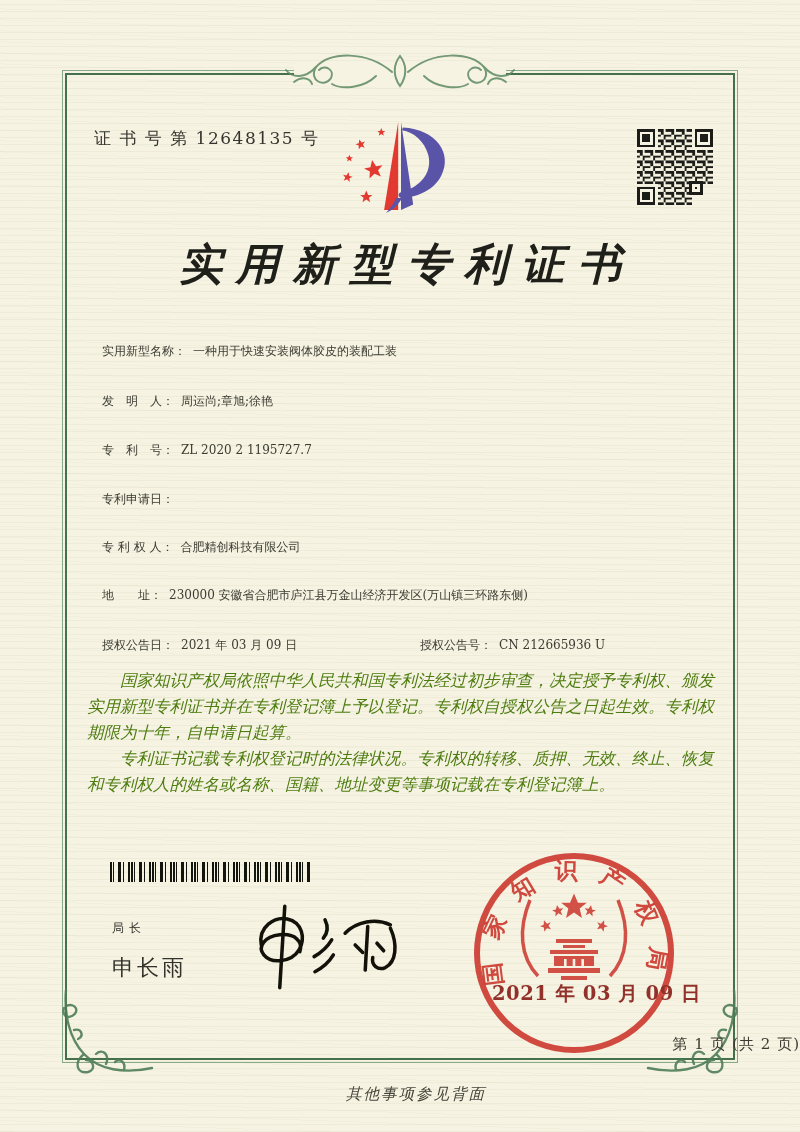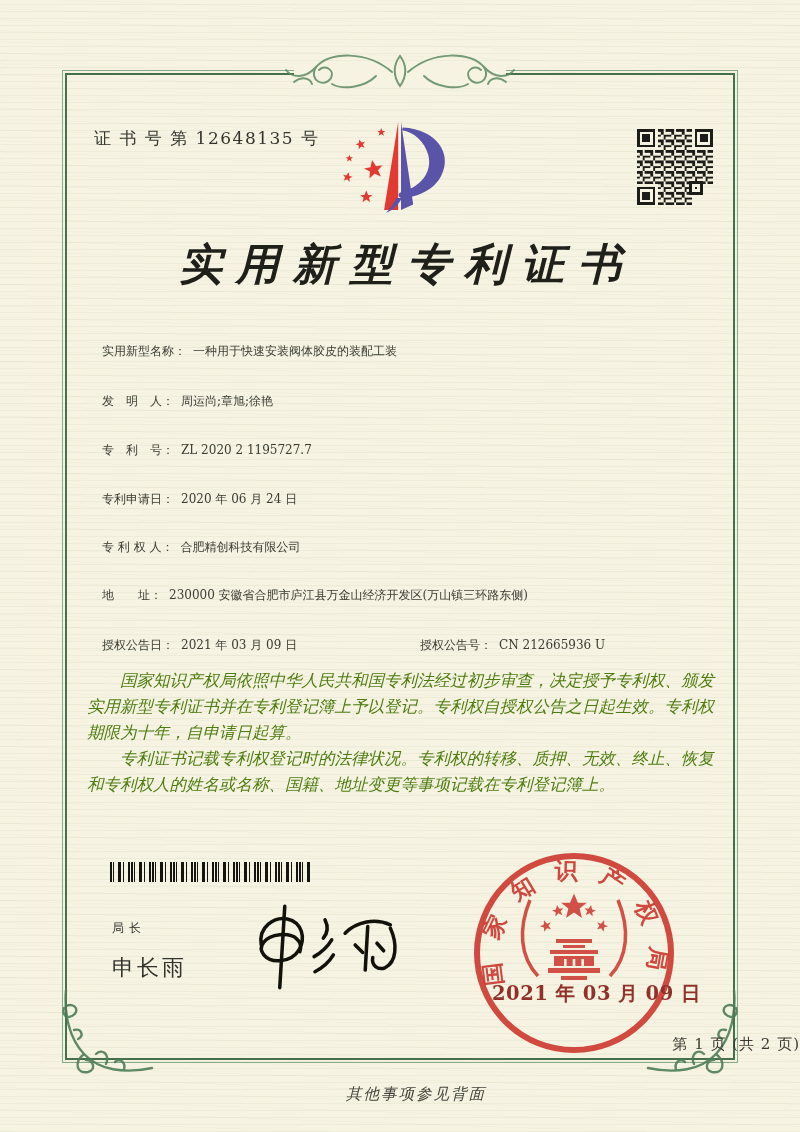--- a/index.html
+++ b/index.html
@@ -165,21 +165,20 @@
   <div class="field" style="top:389px">
     <span class="lab">发　明　人：</span>
     <span class="val">周运尚;章旭;徐艳</span>
   </div>
   <div class="field" style="top:438px">
     <span class="lab">专　利　号：</span>
     <span class="val">ZL 2020 2 1195727.7</span>
   </div>
   <div class="field" style="top:487px">
     <span class="lab">专利申请日：</span>
-    <span class="val">2020 年 06 月 24 日</span>
   </div>
   <div class="field" style="top:535px">
     <span class="lab">专 利 权 人：</span>
     <span class="val">合肥精创科技有限公司</span>
   </div>
   <div class="field" style="top:583px">
     <span class="lab">地　　址：</span>
     <span class="val addr-val">230000 安徽省合肥市庐江县万金山经济开发区(万山镇三环路东侧)</span>
   </div>
   <div class="field" style="top:633px">

